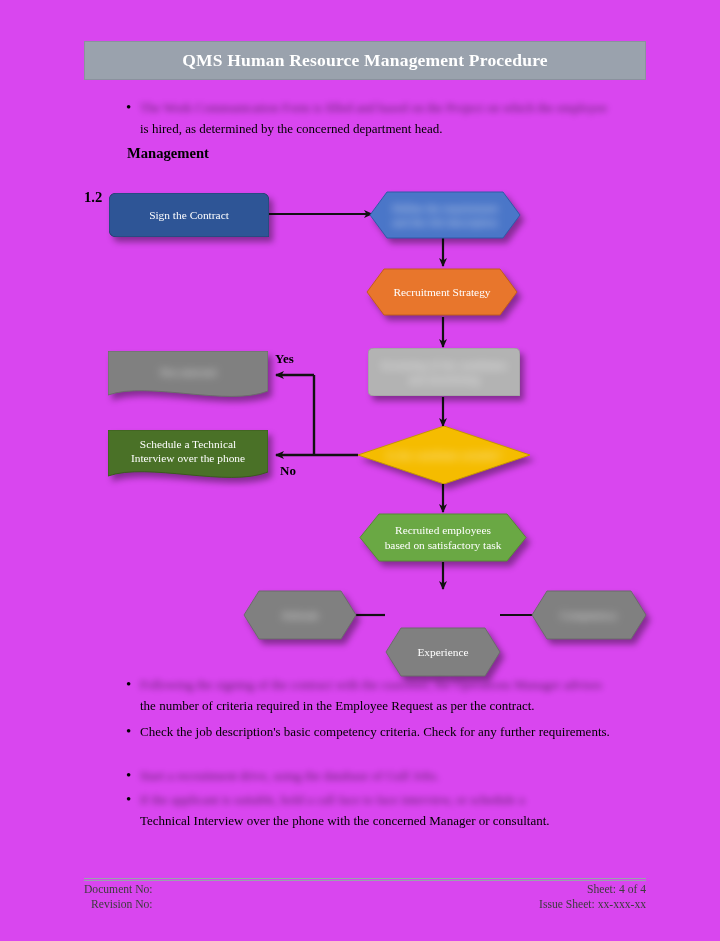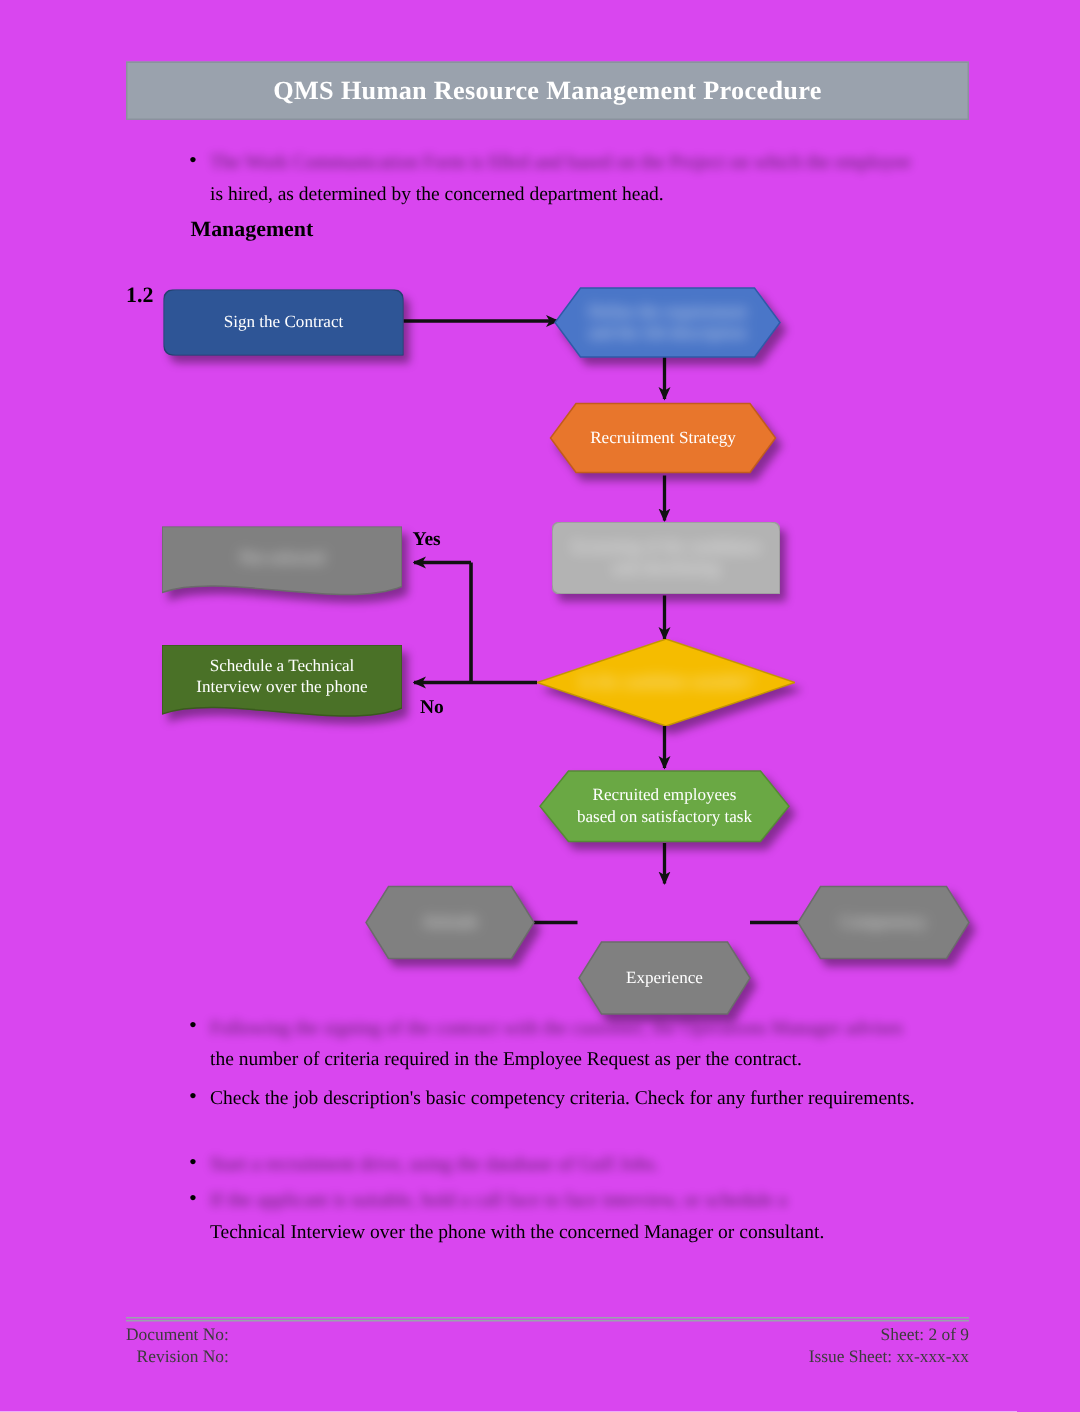--- a/index.html
+++ b/index.html
@@ -325,17 +325,17 @@
       <span>Technical Interview over the phone with the concerned Manager or consultant.</span>
     </div>
   </div>
 
   <div class="footer-rule"></div>
   <div class="footer-left">
     <div>Document No:</div>
     <div>Revision No:</div>
   </div>
   <div class="footer-right">
-    <div>Sheet: 2 of 9</div>
+    <div>Sheet: 4 of 4</div>
     <div>Issue Sheet: xx-xxx-xx</div>
   </div>
 
 </div>
 
 </body></html>

